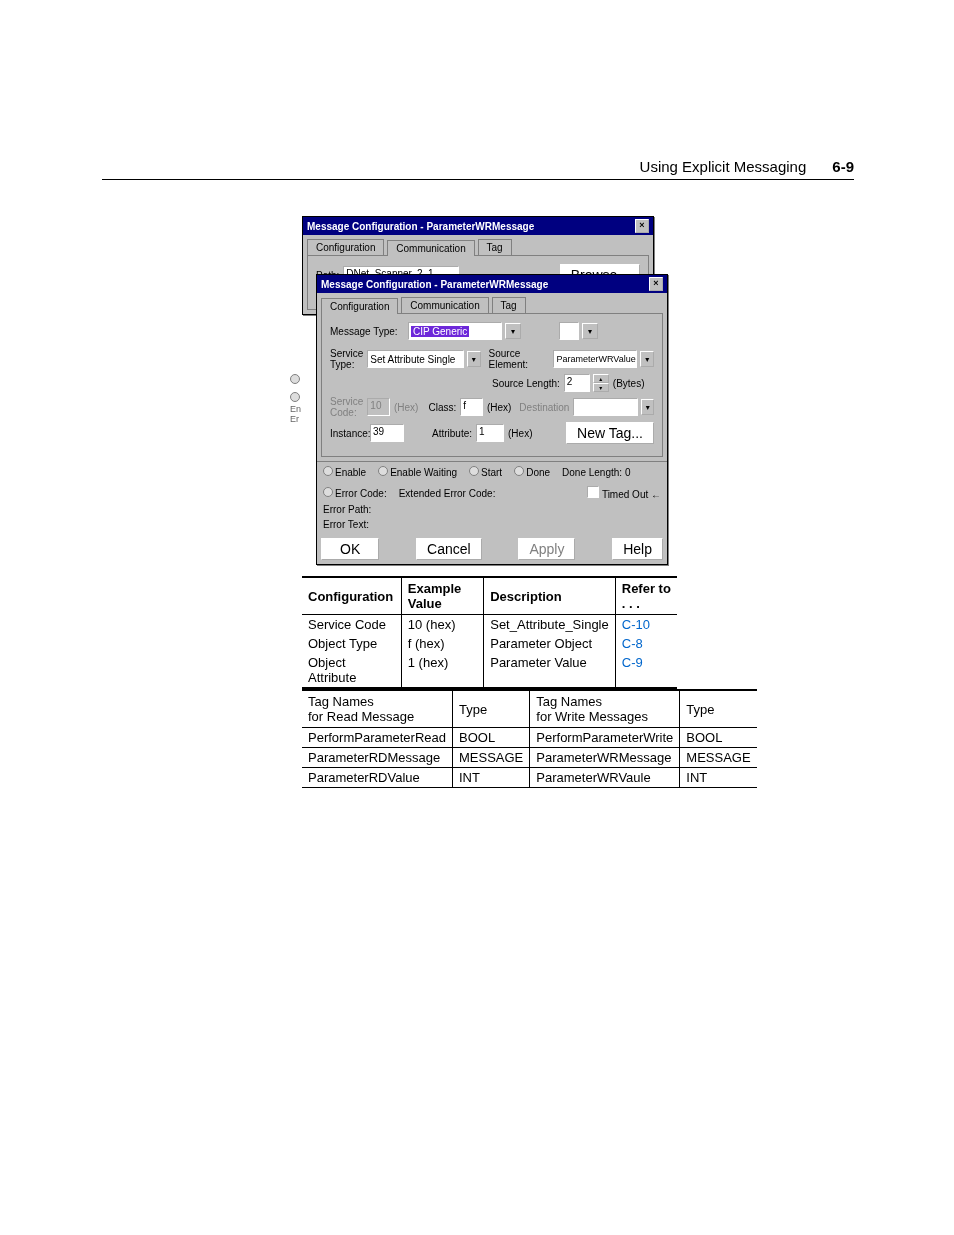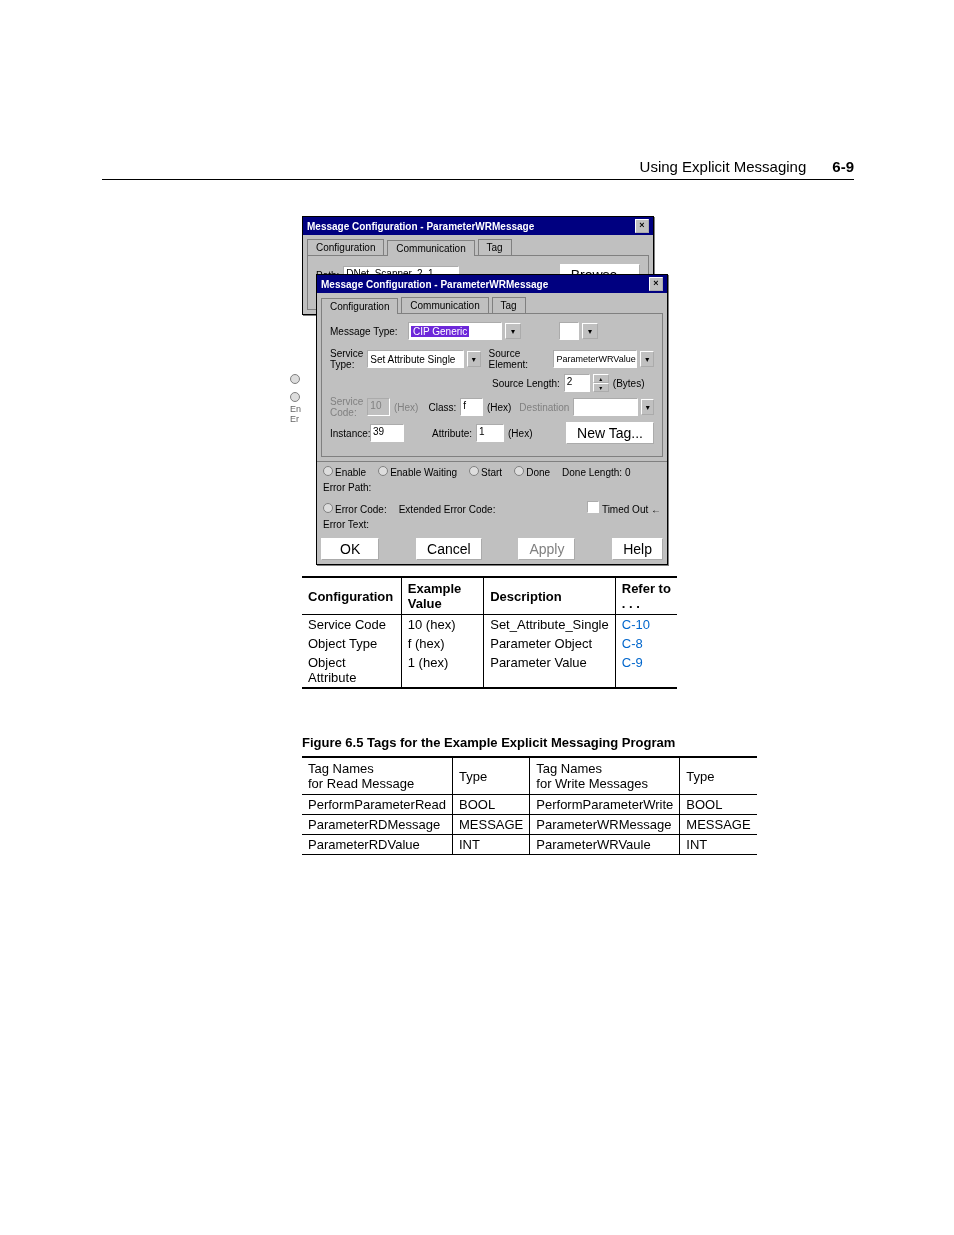--- a/index.html
+++ b/index.html
@@ -16,21 +16,21 @@
 .tab.active{background:#c0c0c0;position:relative;top:1px}
 .tabbody{background:#c0c0c0;margin:0 4px 4px 4px;padding:8px;border:1px solid #808080}
 .row{display:flex;align-items:center;margin-bottom:4px;gap:4px}
 .lbl{font-size:10px}
 .inp{border:1px inset #fff;background:#fff;font-size:10px;padding:1px 2px;height:14px}
 .sel{border:1px inset #fff;background:#fff;font-size:10px;height:16px;display:inline-flex;align-items:center;padding:0 2px}
 .caret{width:14px;height:14px;background:#c0c0c0;border:1px outset #fff;display:inline-flex;align-items:center;justify-content:center;font-size:8px;margin-left:-1px}
 .btn{border:1px outset #fff;background:#ffffff;padding:2px 10px;font-size:14px}
 .btnrow{display:flex;gap:6px;justify-content:space-between;padding:4px}
 .dotleader{color:#808080}
-.statusrow{display:flex;gap:12px;font-size:10px;padding:4px 6px;align-items:flex-end}
+.statusrow{display:flex;gap:12px;font-size:10px;padding:4px 6px;align-items:center}
 .led{display:inline-block;width:8px;height:8px;border:1px solid #808080;border-radius:50%;background:#ddd;margin-right:2px}
 .chk{display:inline-block;width:10px;height:10px;border:1px inset #fff;background:#fff;margin-right:3px}
 .table1{width:100%;border-collapse:collapse;margin-top:40px;font-size:13px}
 .table1 th{text-align:left;border-top:2px solid #000;border-bottom:1.5px solid #000;padding:3px 6px;font-weight:bold}
 .table1 td{padding:2px 6px;border-right:0;vertical-align:top}
 .table1 tr:last-child td{border-bottom:2px solid #000}
 .vline th,.vline td{border-left:1px solid #000}
 .vline th:first-child,.vline td:first-child{border-left:none}
 .link{color:#0066cc;}
 .figcap{font-size:13px;font-weight:bold;margin:46px 0 6px 0}
@@ -145,28 +145,28 @@
           <span class="btn">New Tag...</span>
         </div>
       </div>
       <div class="statusrow" style="border-top:1px solid #808080">
         <span><span class="led"></span><span>Enable</span></span>
         <span><span class="led"></span><span>Enable Waiting</span></span>
         <span><span class="led"></span><span>Start</span></span>
         <span><span class="led"></span><span>Done</span></span>
         <span>Done Length: 0</span>
       </div>
-      <div class="statusrow" style="padding-top:0">
-        <span>Error Path:</span>
-      </div>
       <div class="statusrow">
         <span><span class="led"></span><span>Error Code:</span></span>
         <span>Extended Error Code:</span>
         <span style="flex:1"></span>
         <span><span class="chk"></span><span>Timed Out</span> ←</span>
+      </div>
+      <div class="statusrow" style="padding-top:0">
+        <span>Error Path:</span>
       </div>
       <div class="statusrow" style="padding-top:0">
         <span>Error Text:</span>
       </div>
       <div class="btnrow">
         <span class="btn" style="padding:2px 18px">OK</span>
         <span class="btn">Cancel</span>
         <span class="btn dotleader">Apply</span>
         <span class="btn">Help</span>
       </div>
@@ -196,21 +196,20 @@
       </tr>
       <tr>
         <td>Object Attribute</td>
             <td>1 (hex)</td>
             <td>Parameter Value</td>
         <td><span class="link">C-9</span></td>
       </tr>
     </tbody>
       </table>
 
-    <div class="figcap">Figure 6.5   Tags for the Example Explicit Messaging Program</div>
 
     <div class="table2wrap">
       <table class="table2">
         <tbody>
             <tr>
           <th><span>Tag Names</span><br><span>for Read Message</span></th>
           <th>Type</th>
         </tr>
         <tr>
               <td>PerformParameterRead</td>

